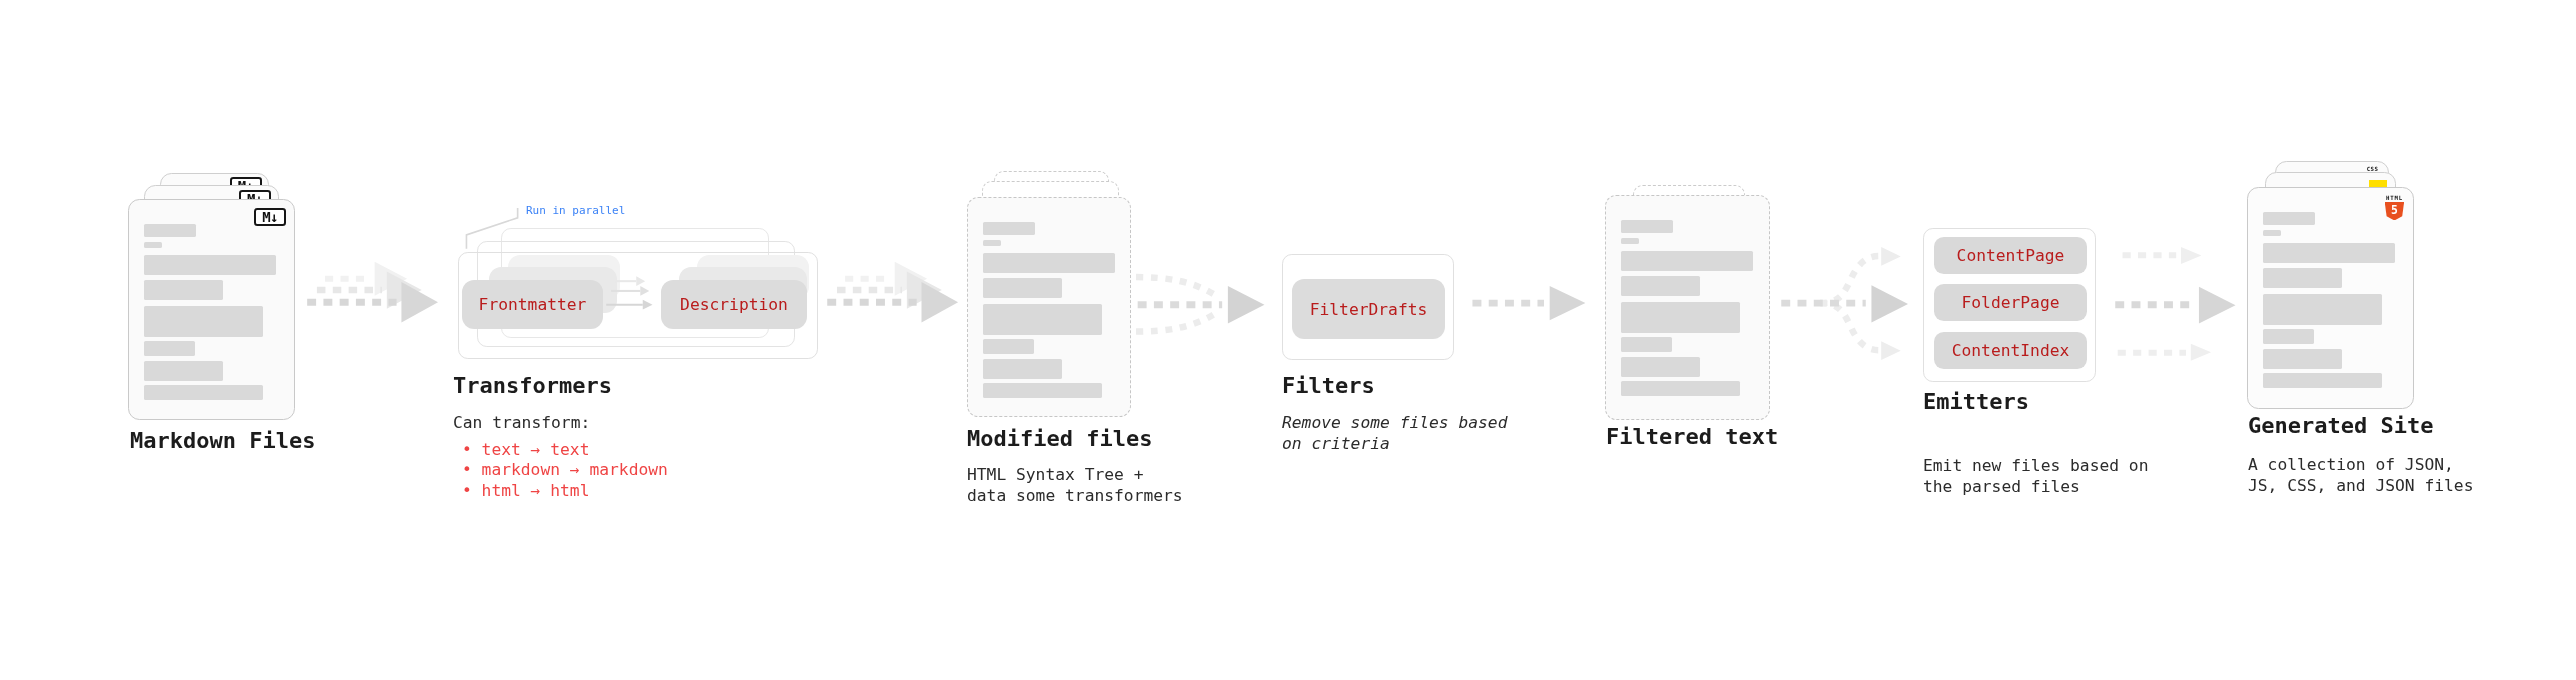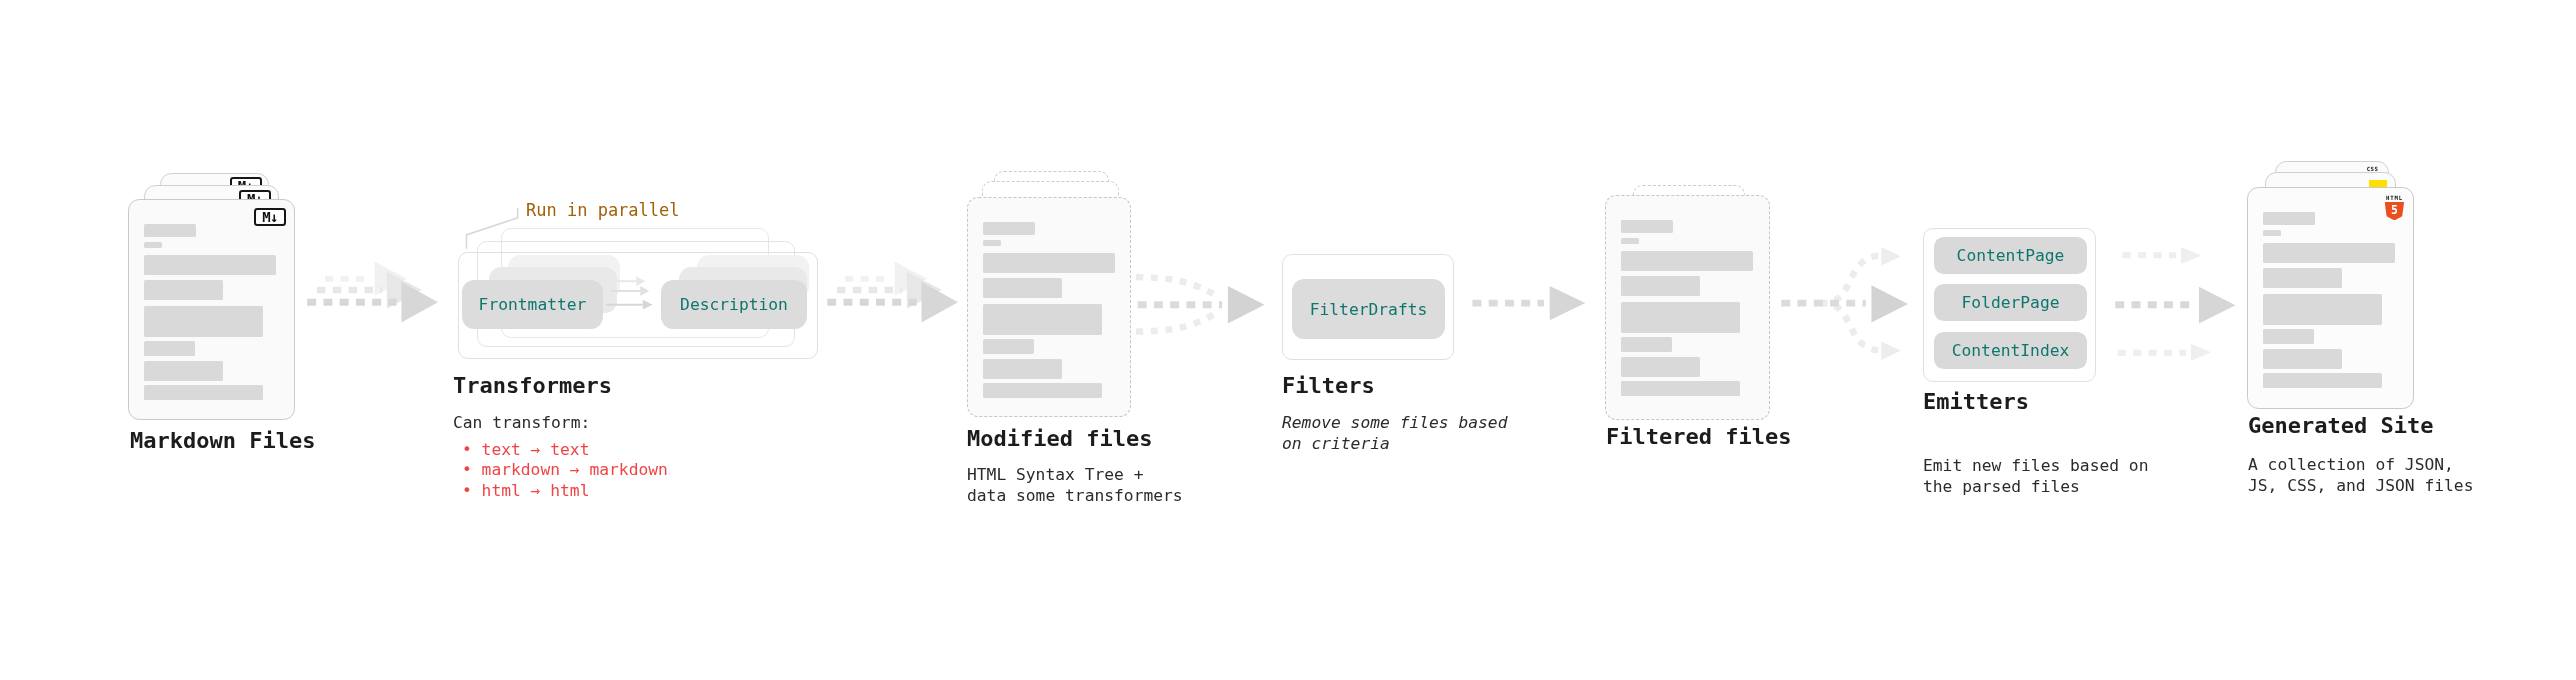--- a/index.html
+++ b/index.html
@@ -17,26 +17,26 @@
   .file-card.dashed { border:1.6px dashed #c6c6c6; background:#fafafa; }
   .backcard { background:#fbfbfb; border:1.6px solid #cfcfcf; border-radius:11.4px; }
   .tab { border:1.6px dashed #cbcbcb; border-bottom:none; border-radius:9.8px 9.8px 0 0; background:#ffffff; }
   .bar { position:absolute; left:14.6px; background:#d9d9d9; border-radius:1.6px; }
 
   
   .heading { font-size:22px; font-weight:700; color:#1c1c1c; line-height:22px; white-space:nowrap; }
   .desc { font-size:16.3px; color:#2b2b2b; line-height:21px; white-space:nowrap; }
   .bullets { font-size:16.3px; color:#ef4444; line-height:20.3px; white-space:nowrap; }
   .bullets div { white-space:nowrap; }
-  .note { font-size:17px; color:#a16207; line-height:19.5px; white-space:nowrap; }
+  .note { font-size:11px; color:#3b82f6; line-height:19.5px; white-space:nowrap; }
 
   
   .container-box { border:1.6px solid #e0e0e0; border-radius:9.8px; background:transparent; }
   .btn { background:#dcdcdc; border-radius:12.2px; display:flex; align-items:center; justify-content:center;
-         font-size:16.3px; color:#0f766e; white-space:nowrap; }
+         font-size:16.3px; color:#b91c1c; white-space:nowrap; }
   .btn.small { border-radius:9.8px; background:#d9d9d9; }
   .ghost1 { position:absolute; background:#e9e9e9; border-radius:12.2px; }
   .ghost2 { position:absolute; background:#f2f2f2; border-radius:12.2px; }
 
   
   .md-badge { position:absolute; width:32px; height:18px; border:2px solid #161616; border-radius:3.3px;
               background:#ffffff; color:#111111; font-weight:700; font-size:14px; line-height:14px;
               display:flex; align-items:center; justify-content:center; letter-spacing:-0.8px; }
   .html5-badge { position:absolute; width:21px; text-align:center; }
   .html5-badge .word { font-size:5.7px; font-weight:700; color:#111; letter-spacing:0.8px; line-height:6.5px; }
@@ -139,21 +139,21 @@
           <div class="bar" style="top: 24.4px; width: 52px; height: 13px;"></div>
           <div class="bar" style="top: 42px; width: 18.7px; height: 5.7px;"></div>
           <div class="bar" style="top: 55px; width: 132px; height: 19.5px;"></div>
           <div class="bar" style="top: 80px; width: 79px; height: 19.5px;"></div>
           <div class="bar" style="top: 106px; width: 119px; height: 31px;"></div>
           <div class="bar" style="top: 141px; width: 51px; height: 15.4px;"></div>
           <div class="bar" style="top: 161px; width: 79px; height: 19.5px;"></div>
           <div class="bar" style="top: 185px; width: 119px; height: 14.6px;"></div>
         </div>
     </div>
-    <div class="abs heading" style="left:1606px; top:426px;">Filtered files</div>
+    <div class="abs heading" style="left:1606px; top:426px;">Filtered text</div>
   </div>
 
   <div>
     <div class="abs container-box" style="left:1923px; top:228px; width:173px; height:154px;"></div>
     <div class="abs btn small" style="left:1934px; top:237px; width:153px; height:37px;">ContentPage</div>
     <div class="abs btn small" style="left:1934px; top:284px; width:153px; height:37px;">FolderPage</div>
     <div class="abs btn small" style="left:1934px; top:332px; width:153px; height:37px;">ContentIndex</div>
     <div class="abs heading" style="left:1923px; top:391px;">Emitters</div>
     <div class="abs desc" style="left:1923px; top:427px;margin-top:28px;">
       <div>Emit new files based on</div>

